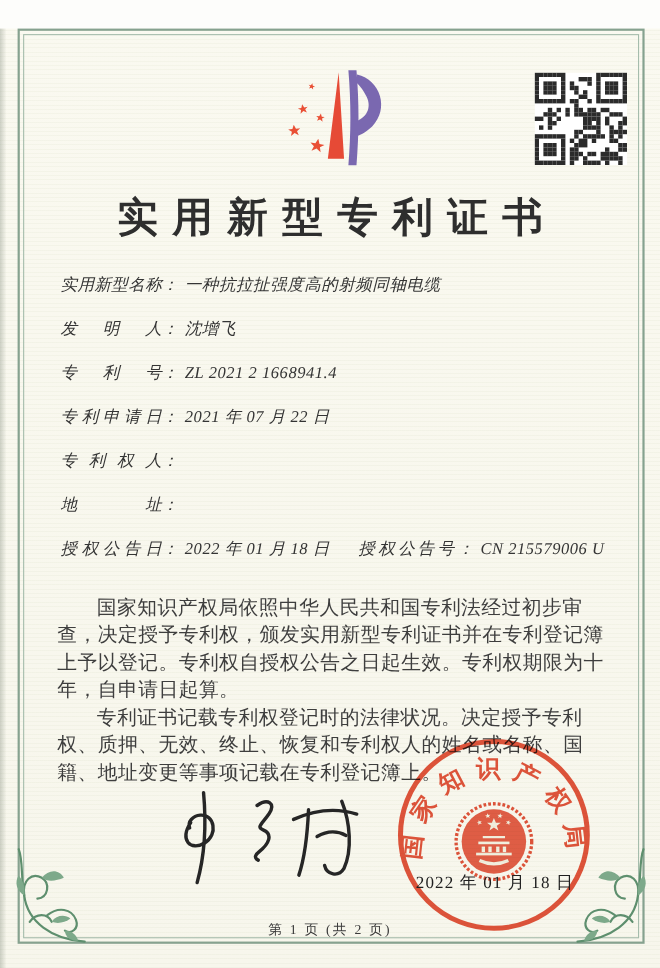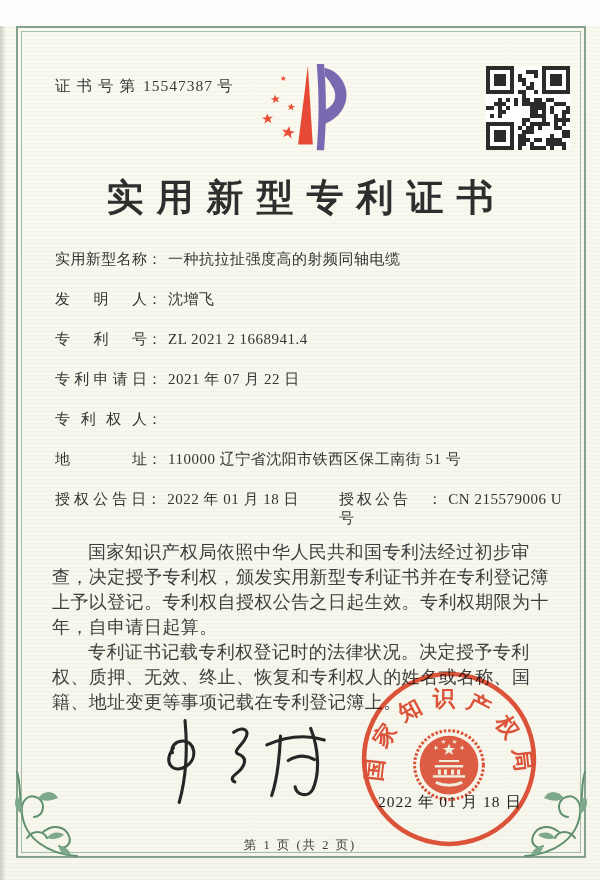--- a/index.html
+++ b/index.html
@@ -44,26 +44,26 @@
   .qr{position:absolute;left:486px;top:66px;width:84px;height:84px;z-index:3;}
 
   .title{
     position:absolute;left:0;right:0;top:173px;z-index:3;
     text-align:center;
     font-size:37px;font-weight:600;color:#2e2e2e;
     letter-spacing:13px;padding-left:13px;
     margin:0;
   }
 
-  .fields{position:absolute;left:55px;right:38px;top:250px;z-index:3;font-size:15px;color:#343434;}
+  .fields{position:absolute;left:55px;right:38px;top:250px;z-index:3;font-size:15px;color:#343434;font-style:italic;}
   .frow{display:flex;align-items:baseline;height:40px;}
   .lbl{display:inline-block;width:92px;text-align:justify;text-align-last:justify;letter-spacing:0;}
   .colon{margin-right:6px;}
   .val{letter-spacing:0.5px;white-space:nowrap;text-align:center;}
-  .frow.double .grp2{margin-left:40px;display:flex;align-items:baseline;}
+  .frow.double .grp2{margin-left:26px;display:flex;align-items:baseline;}
   .frow.double .lbl2{letter-spacing:3px;}
 
   .body-text{
     position:absolute;left:52px;right:40px;top:540px;z-index:3;
     font-size:18px;line-height:25px;color:#3e3e3e;
     letter-spacing:0.4px;
   }
   .body-text p{margin:0;text-indent:2em;}
 
   .signer{position:absolute;left:57px;top:733px;z-index:3;font-size:15.5px;color:#2f2f2f;}
@@ -83,23 +83,20 @@
 </style>
 </head>
 <body>
 
 <div class="page">
 
   <div class="frame-outer">
     <div class="frame-inner"></div>
   </div>
 
-  <div class="cert-no">
-    <span class="cjk">证书号第</span><span class="num">15547387</span><span class="cjk">号</span>
-  </div>
 
   <svg class="logo" viewBox="0 0 110 110" aria-hidden="true">
     <defs>
       <path id="st" d="M0,-1 L0.294,-0.309 1,-0.309 0.427,0.118 0.647,0.809 0,0.382 -0.647,0.809 -0.427,0.118 -1,-0.309 -0.294,-0.309 Z"></path>
     </defs>
     <g fill="#e94f35">
       <use href="#st" transform="translate(37,21) scale(3) rotate(12)"></use>
       <use href="#st" transform="translate(29,42) scale(4.6) rotate(-10)"></use>
       <use href="#st" transform="translate(45,50) scale(4) rotate(8)"></use>
       <use href="#st" transform="translate(21,62) scale(5.6) rotate(-6)"></use>
@@ -356,21 +353,20 @@
         <span class="colon">：</span>
         <span class="val">2021 年 07 月 22 日</span>
     </div>
     <div class="frow">
       <span class="lbl">专利权人</span>
         <span class="colon">：</span>
     </div>
     <div class="frow">
       <span class="lbl">地址</span>
         <span class="colon">：</span>
-        <span class="val">110000  辽宁省沈阳市铁西区保工南街 51 号</span>
     </div>
     <div class="frow double">
       <span class="lbl">授权公告日</span>
         <span class="colon">：</span>
         <span class="val">2022 年 01 月 18 日</span>
       <span class="grp2">
         <span class="lbl2">授权公告号</span>
           <span class="colon">：</span>
           <span class="val">CN 215579006 U</span>
       </span>

